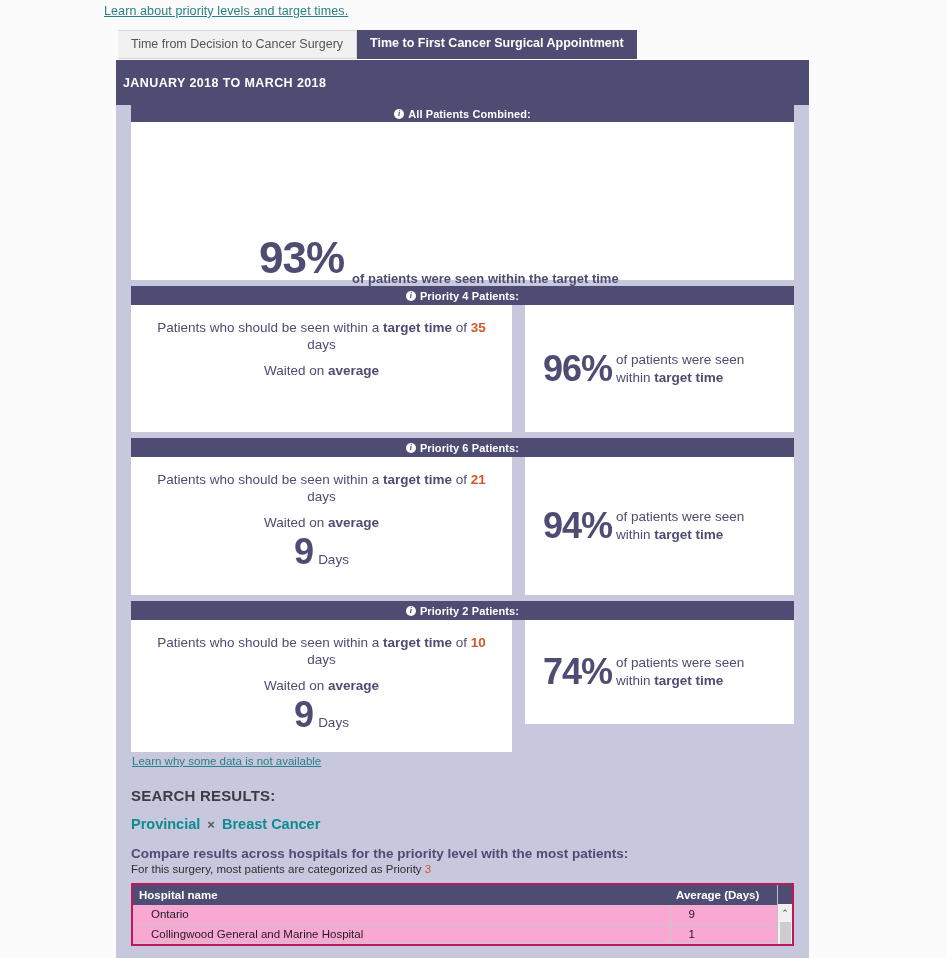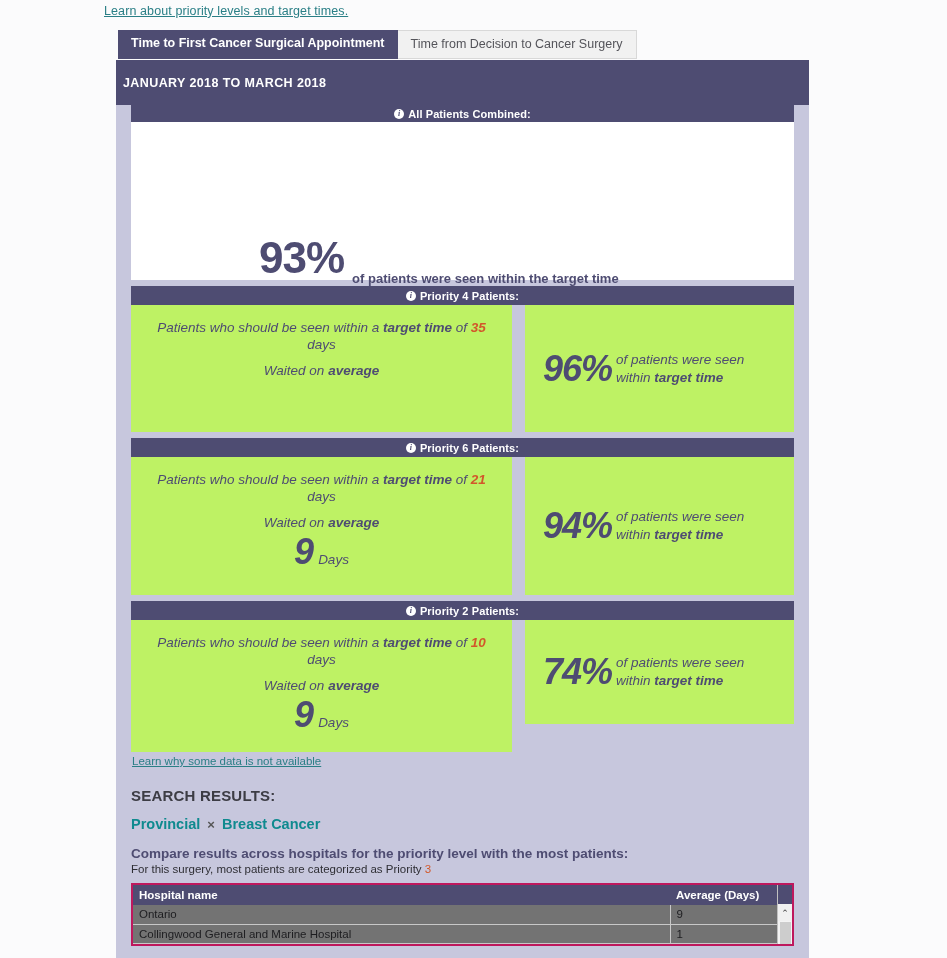--- a/index.html
+++ b/index.html
@@ -69,21 +69,21 @@
     font-size: 44px; font-weight: bold; color: #4e4c72;
     line-height: 1; letter-spacing: -1px;
   }
   .combined .cap {
     font-size: 13px; font-weight: bold; color: #4e4c72;
     margin-left: 8px; position: relative; top: 6px;
   }
 
   
   .prio-row { display: flex; gap: 13px; }
-  .prio-left, .prio-right { background: #bef264; font-style: italic; }
+  .prio-left, .prio-right { background: #ffffff; }
   .prio-left { width: 381px; padding-top: 14px; text-align: center; }
   .prio-right {
     flex: 1; display: flex; align-items: center; justify-content: center;
     padding: 0 6px;
   }
   .pl-line1 {
     font-size: 13.5px; color: #4e4c72; line-height: 17px;
     padding: 0 16px;
   }
   .pl-line1 b { font-weight: bold; }
@@ -135,23 +135,23 @@
     margin-top: 8px; display: flex;
     border: 2px solid #be185d; background: #fff;
   }
   .tbl { flex: 1; border-collapse: collapse; table-layout: fixed; }
   .tbl th {
     background: #4e4c72; color: #fff; font-size: 11.5px; font-weight: bold;
     text-align: left; padding: 4px 6px; height: 19px;
   }
   .tbl th.c1 { width: 537px; }
   .tbl td {
-    font-size: 11.5px; color: #1d1d20; padding: 3px 6px;
+    font-size: 11.5px; color: #1d1d20; padding: 3px 18px;
     border-bottom: 1px solid #c8c8c8; height: 19px;
-    background: #737373;
+    background: #f9a8d4;
   }
   .tbl td.c2 { border-left: 1px solid #c8c8c8; }
   .scroll-col {
     width: 15px; background: #f3f3f3;
     border-left: 1px solid #c0c0c0;
     display: flex; flex-direction: column; align-items: center;
   }
   .scroll-spacer { height: 19px; background: #4e4c72; width: 100%; }
   .scroll-up {
     width: 100%; height: 17px; background: #f0f0f0;
@@ -161,22 +161,22 @@
   .scroll-thumb { width: 11px; height: 22px; background: #cdcdcd; margin-top: 1px; }
 </style>
 </head>
 <body>
 
 <div class="page">
 
   <a class="learn-top" href="#">Learn about priority levels and target times.</a>
 
   <div class="tabs">
+    <div class="tab inactive">Time from Decision to Cancer Surgery</div>
     <div class="tab active">Time to First Cancer Surgical Appointment</div>
-    <div class="tab inactive">Time from Decision to Cancer Surgery</div>
   </div>
 
   <div class="panel">
 
     <div class="period-bar">
       <span>JANUARY 2018 TO MARCH 2018</span>
     </div>
 
     <div class="inner">
 

